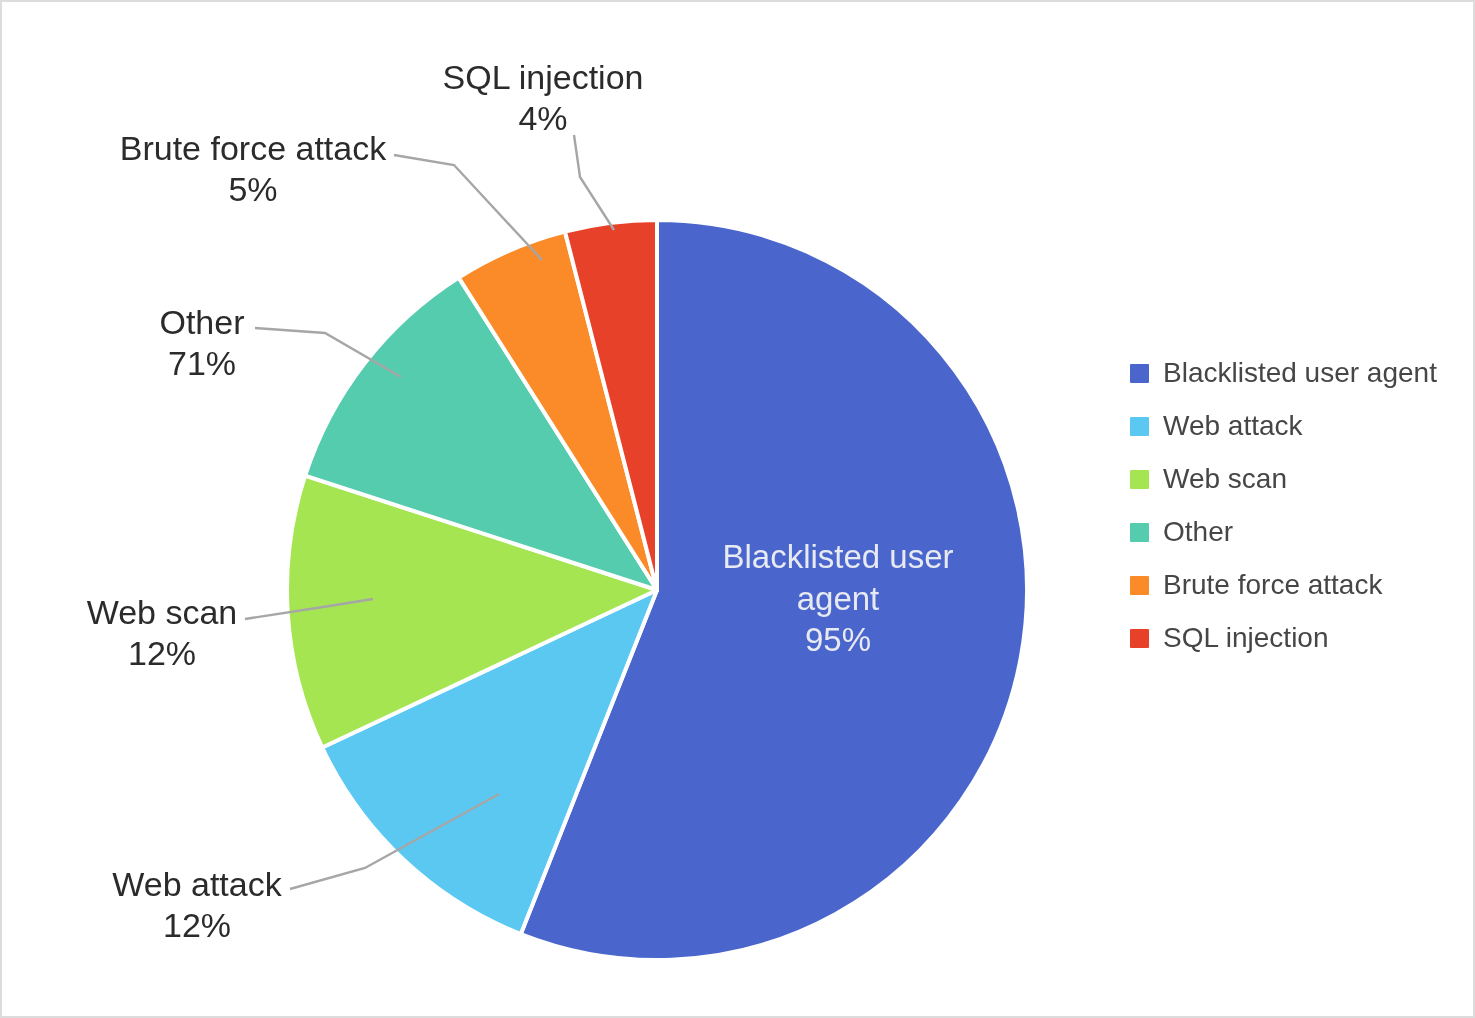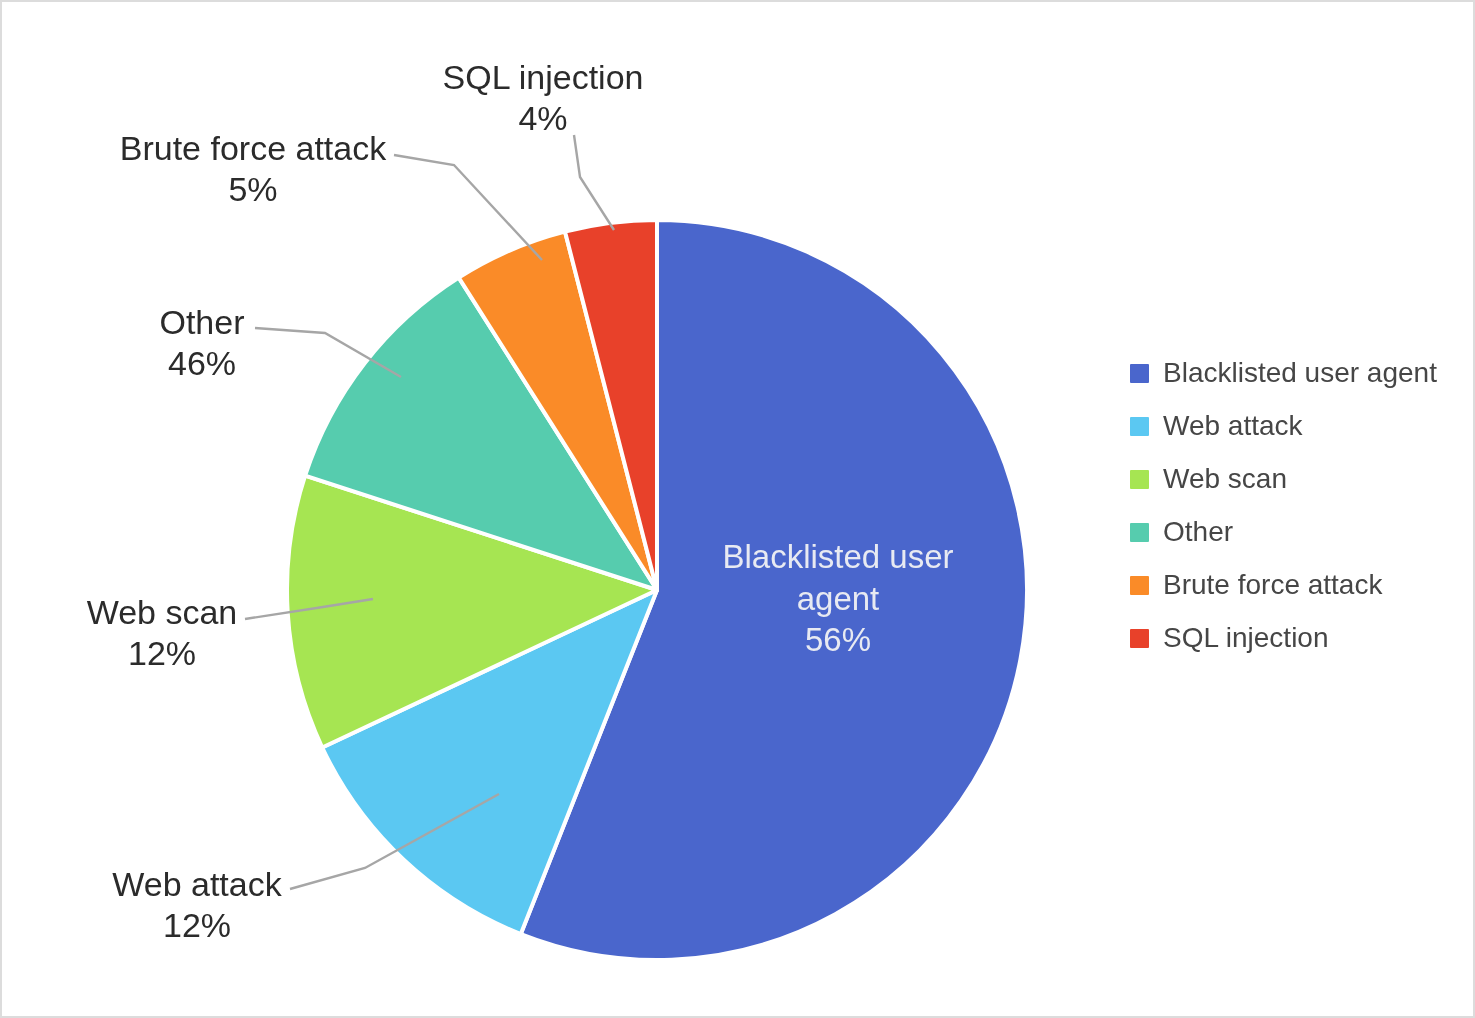--- a/index.html
+++ b/index.html
@@ -95,36 +95,36 @@
       <polyline points="288,887 363,866 497,792" fill="none" stroke="#a6a6a6" stroke-width="2.4"></polyline>
       <polyline points="243,617 321,605 371,597" fill="none" stroke="#a6a6a6" stroke-width="2.4"></polyline>
       <polyline points="253,326 323,331 399,375" fill="none" stroke="#a6a6a6" stroke-width="2.4"></polyline>
       <polyline points="392,153 452,163 540,258" fill="none" stroke="#a6a6a6" stroke-width="2.4"></polyline>
       <polyline points="572,133 578,175 612,228" fill="none" stroke="#a6a6a6" stroke-width="2.4"></polyline>
     </g>
   </svg>
 
   <div id="inner-label" style="left:676px; top:534px;">
     <span>Blacklisted user agent</span><br>
-    <span>56%</span>
+    <span>95%</span>
   </div>
 
   <div class="callout" style="left:105px; top:862px; width:180px;">
     <span class="cat">Web attack</span>
     <span class="pct">12%</span>
   </div>
 
   <div class="callout" style="left:84px; top:590px; width:152px;">
     <span class="cat">Web scan</span>
     <span class="pct">12%</span>
   </div>
 
   <div class="callout" style="left:150px; top:300px; width:100px;">
     <span class="cat">Other</span>
-    <span class="pct">46%</span>
+    <span class="pct">71%</span>
   </div>
 
   <div class="callout" style="left:112px; top:126px; width:278px;">
     <span class="cat">Brute force attack</span>
     <span class="pct">5%</span>
   </div>
 
   <div class="callout" style="left:440px; top:55px; width:202px;">
     <span class="cat">SQL injection</span>
     <span class="pct">4%</span>

